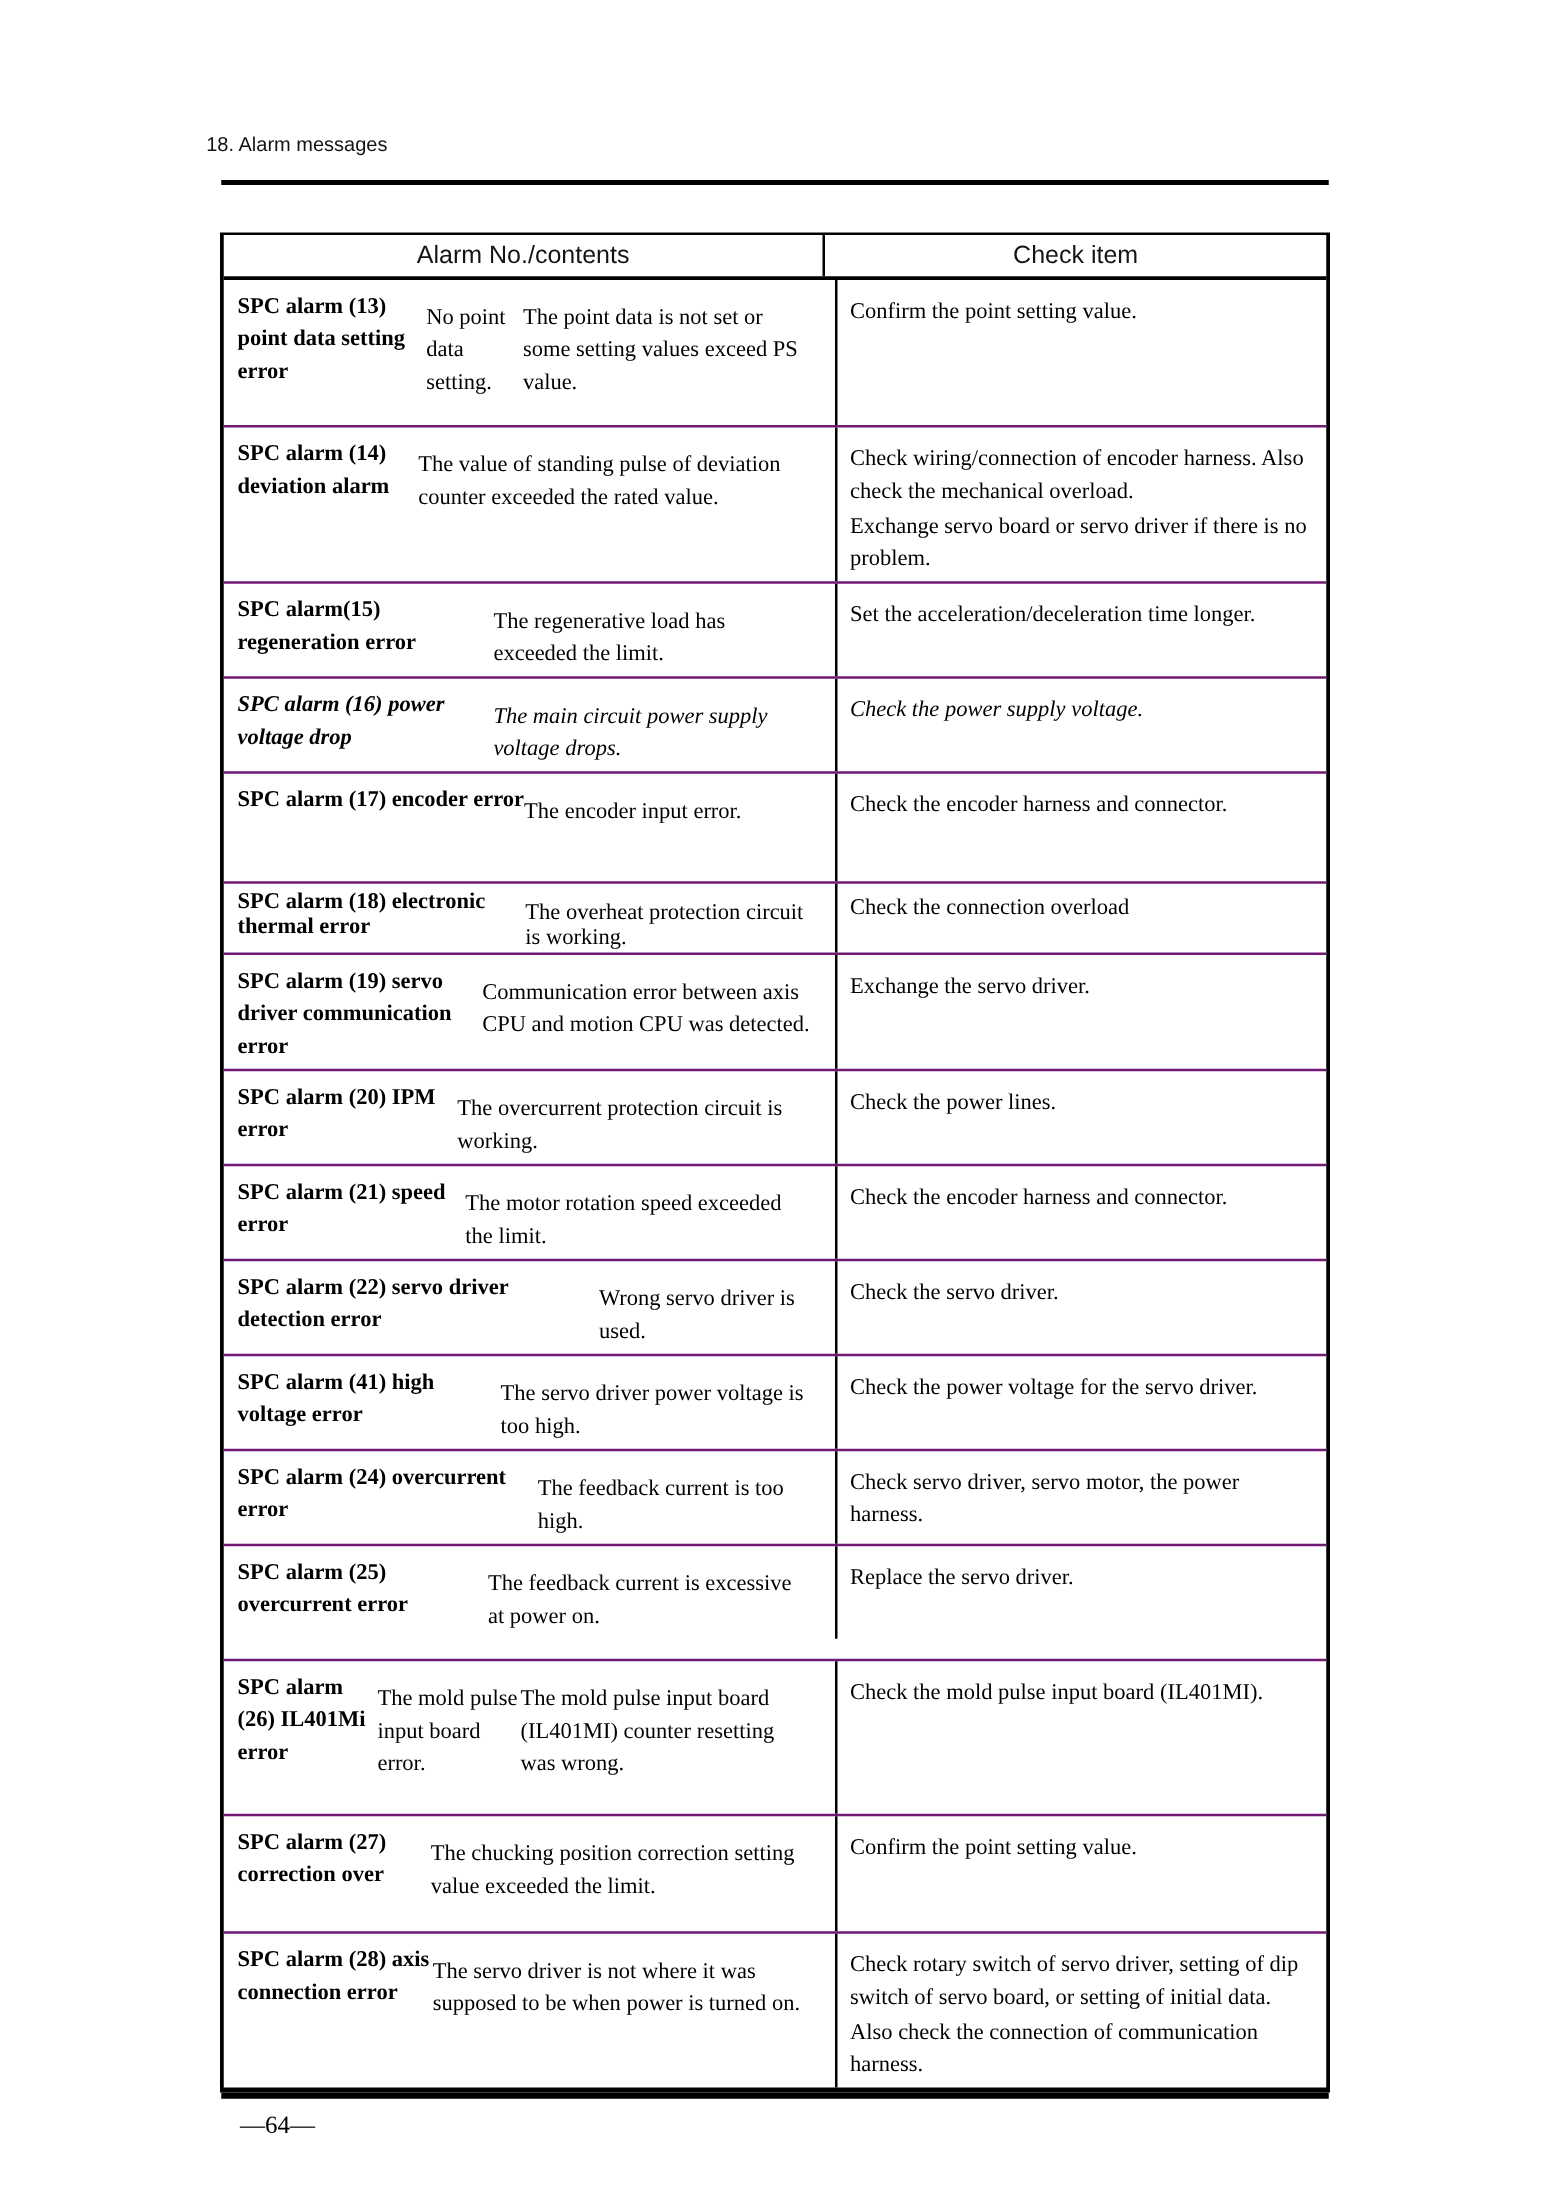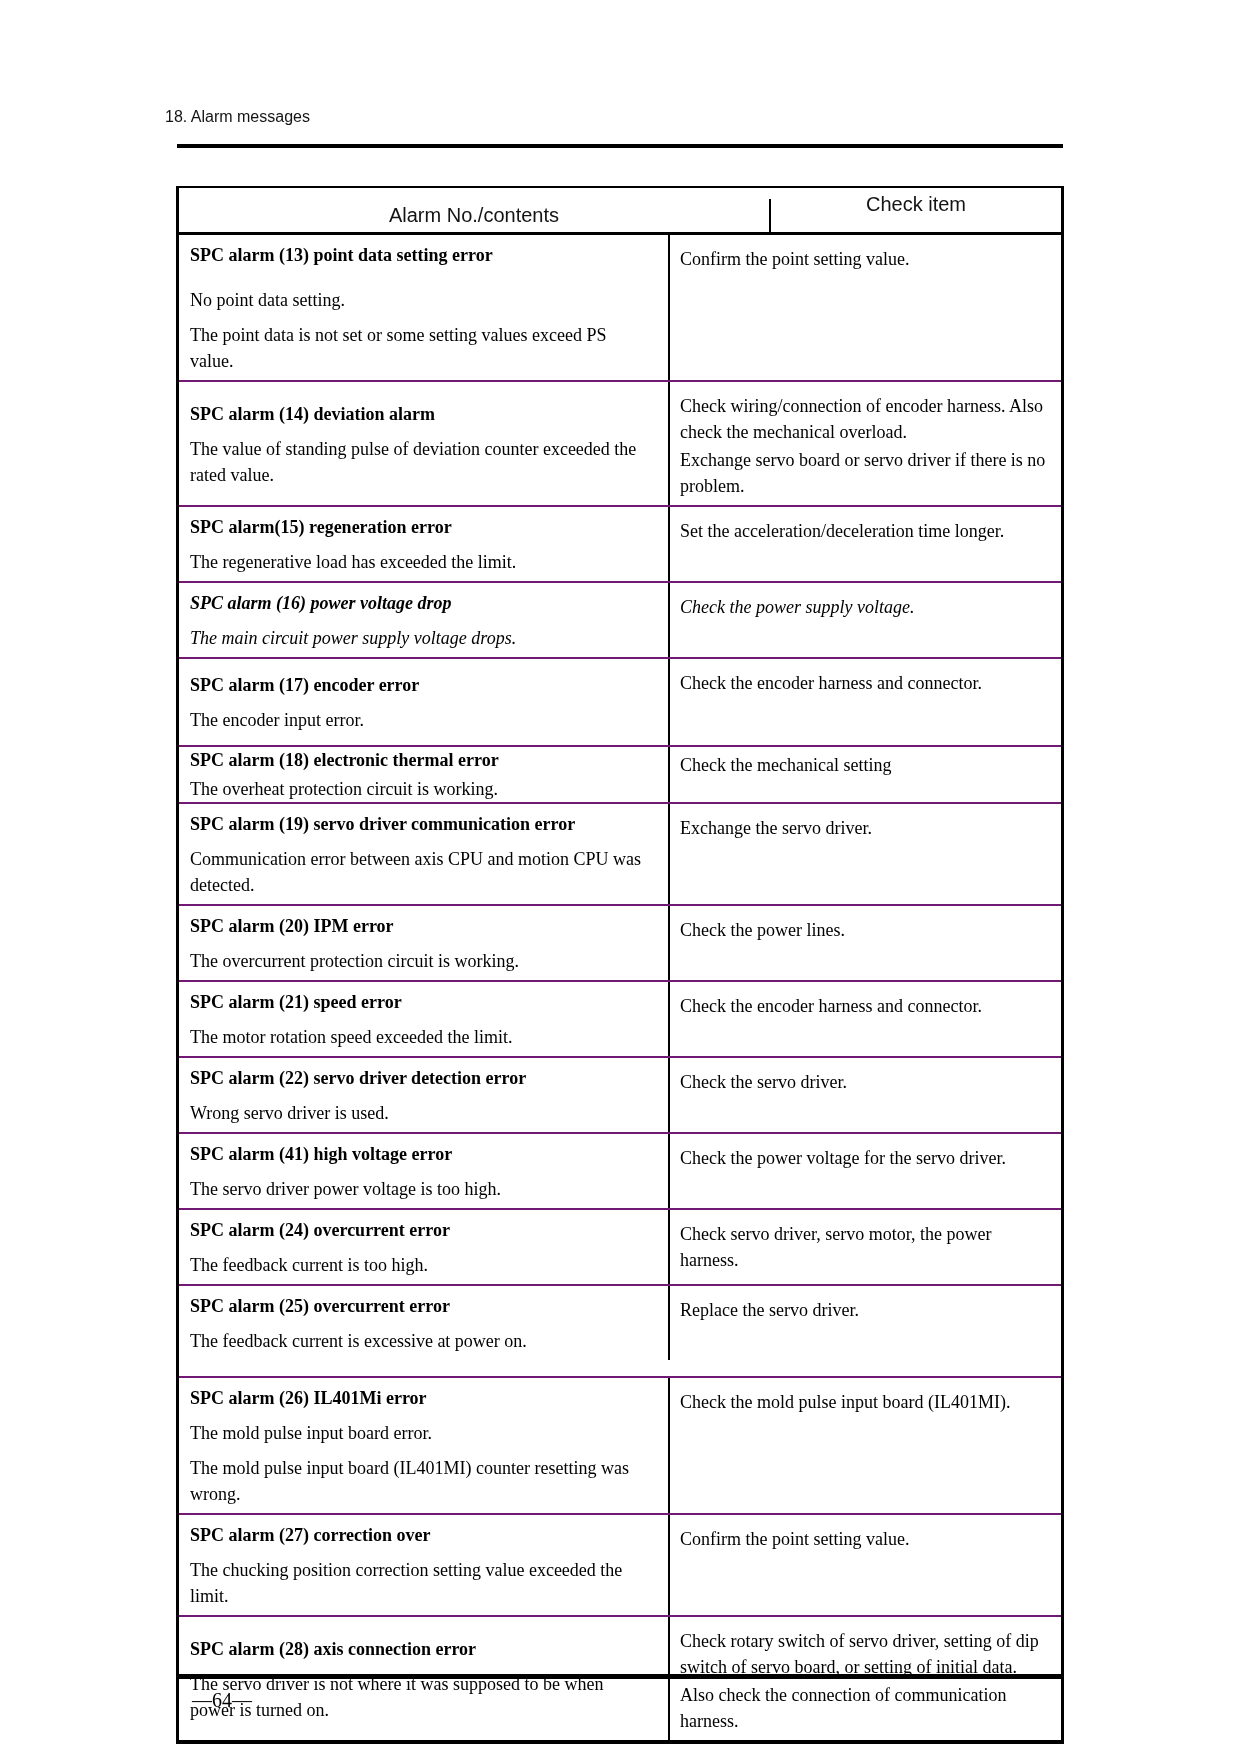--- a/index.html
+++ b/index.html
@@ -28,29 +28,29 @@
     border-top-width: 2px;
     border-bottom-width: 4px;
     background: #fff;
   }
   .t-head { display: flex; border-bottom: 3px solid #000; }
   .t-head .hcell {
     padding: 4px 0 5px; text-align: center;
     font-family: "Liberation Sans", sans-serif;
     font-size: 20px; line-height: 24px; color: #141414;
   }
-  .hcell-left { width: 592px; border-right: 2px solid #000; margin-top: 11px; }
+  .hcell-left { width: 481px; border-right: 2px solid #000; }
   .hcell-right { flex: 1; }
   .t-row { display: flex; border-top: 2px solid #701a75; }
   .t-row:first-of-type { border-top: none; }
   .cell { min-height: 100%; }
   .cell-left {
     width: 491px; border-right: 2px solid #000;
     padding: 7px 18px 6px 11px;
-    display: flex; flex-direction: column; justify-content: center;
+    display: flex; justify-content: flex-start;
   }
   .cell-right { flex: 1; padding: 11px 13px 6px 10px; }
   .cell p { margin: 0; font-size: 18px; line-height: 26px; }
   .cell-title { font-weight: bold; margin: 0 0 2px 0; font-size: 18px; line-height: 26px; }
   .cell-left p + p { margin-top: 9px; }
   .cell-right p + p { margin-top: 2px; }
   .gap-after-title .cell-title { margin-bottom: 10px; }
   .tight .cell-title, .tight .cell p { line-height: 20px; }
   .tight .cell-left { padding-top: 3px; padding-bottom: 3px; }
   .tight .cell-right { padding-top: 8px; }
@@ -127,21 +127,21 @@
           <p>Check the encoder harness and connector.</p>
         </div>
   </div>
 
   <div class="t-row tight" style="min-height: 42px;">
     <div class="cell cell-left">
       <p class="cell-title">SPC alarm (18) electronic thermal error</p>
     <p>The overheat protection circuit is working.</p>
         </div>
     <div class="cell cell-right">
-          <p>Check the mechanical setting</p>
+          <p>Check the connection overload</p>
         </div>
   </div>
 
   <div class="t-row" style="min-height: 80px;">
     <div class="cell cell-left">
       <p class="cell-title">SPC alarm (19) servo driver communication error</p>
     <p>Communication error between axis CPU and motion CPU was detected.</p>
         </div>
     <div class="cell cell-right">
           <p>Exchange the servo driver.</p>

